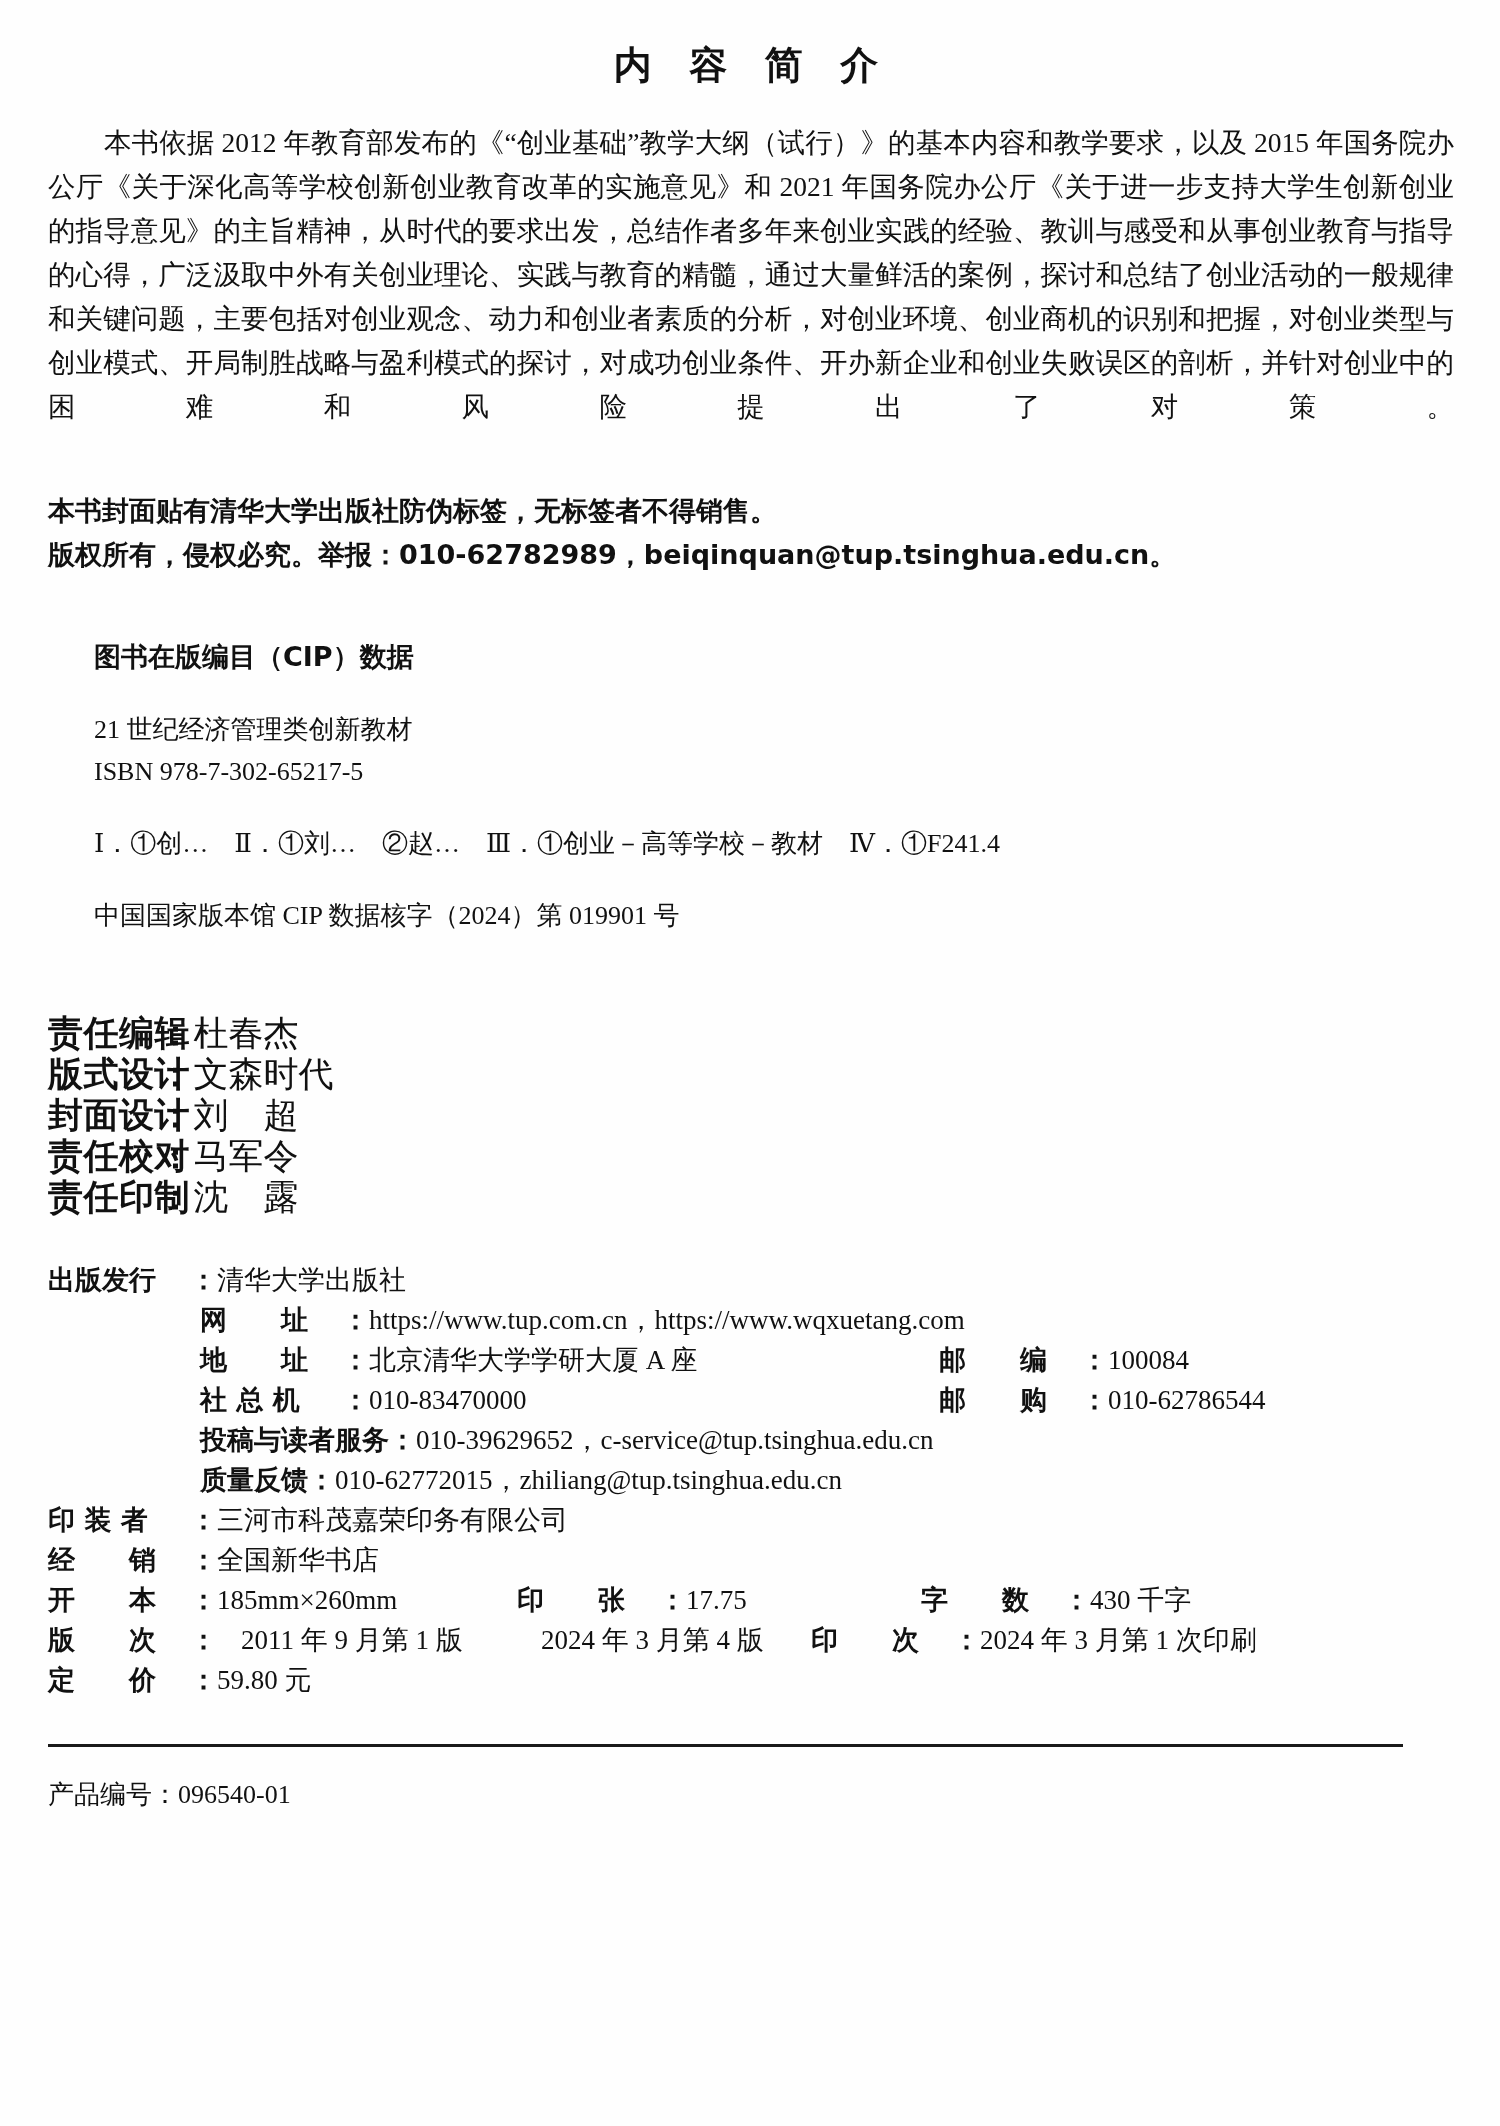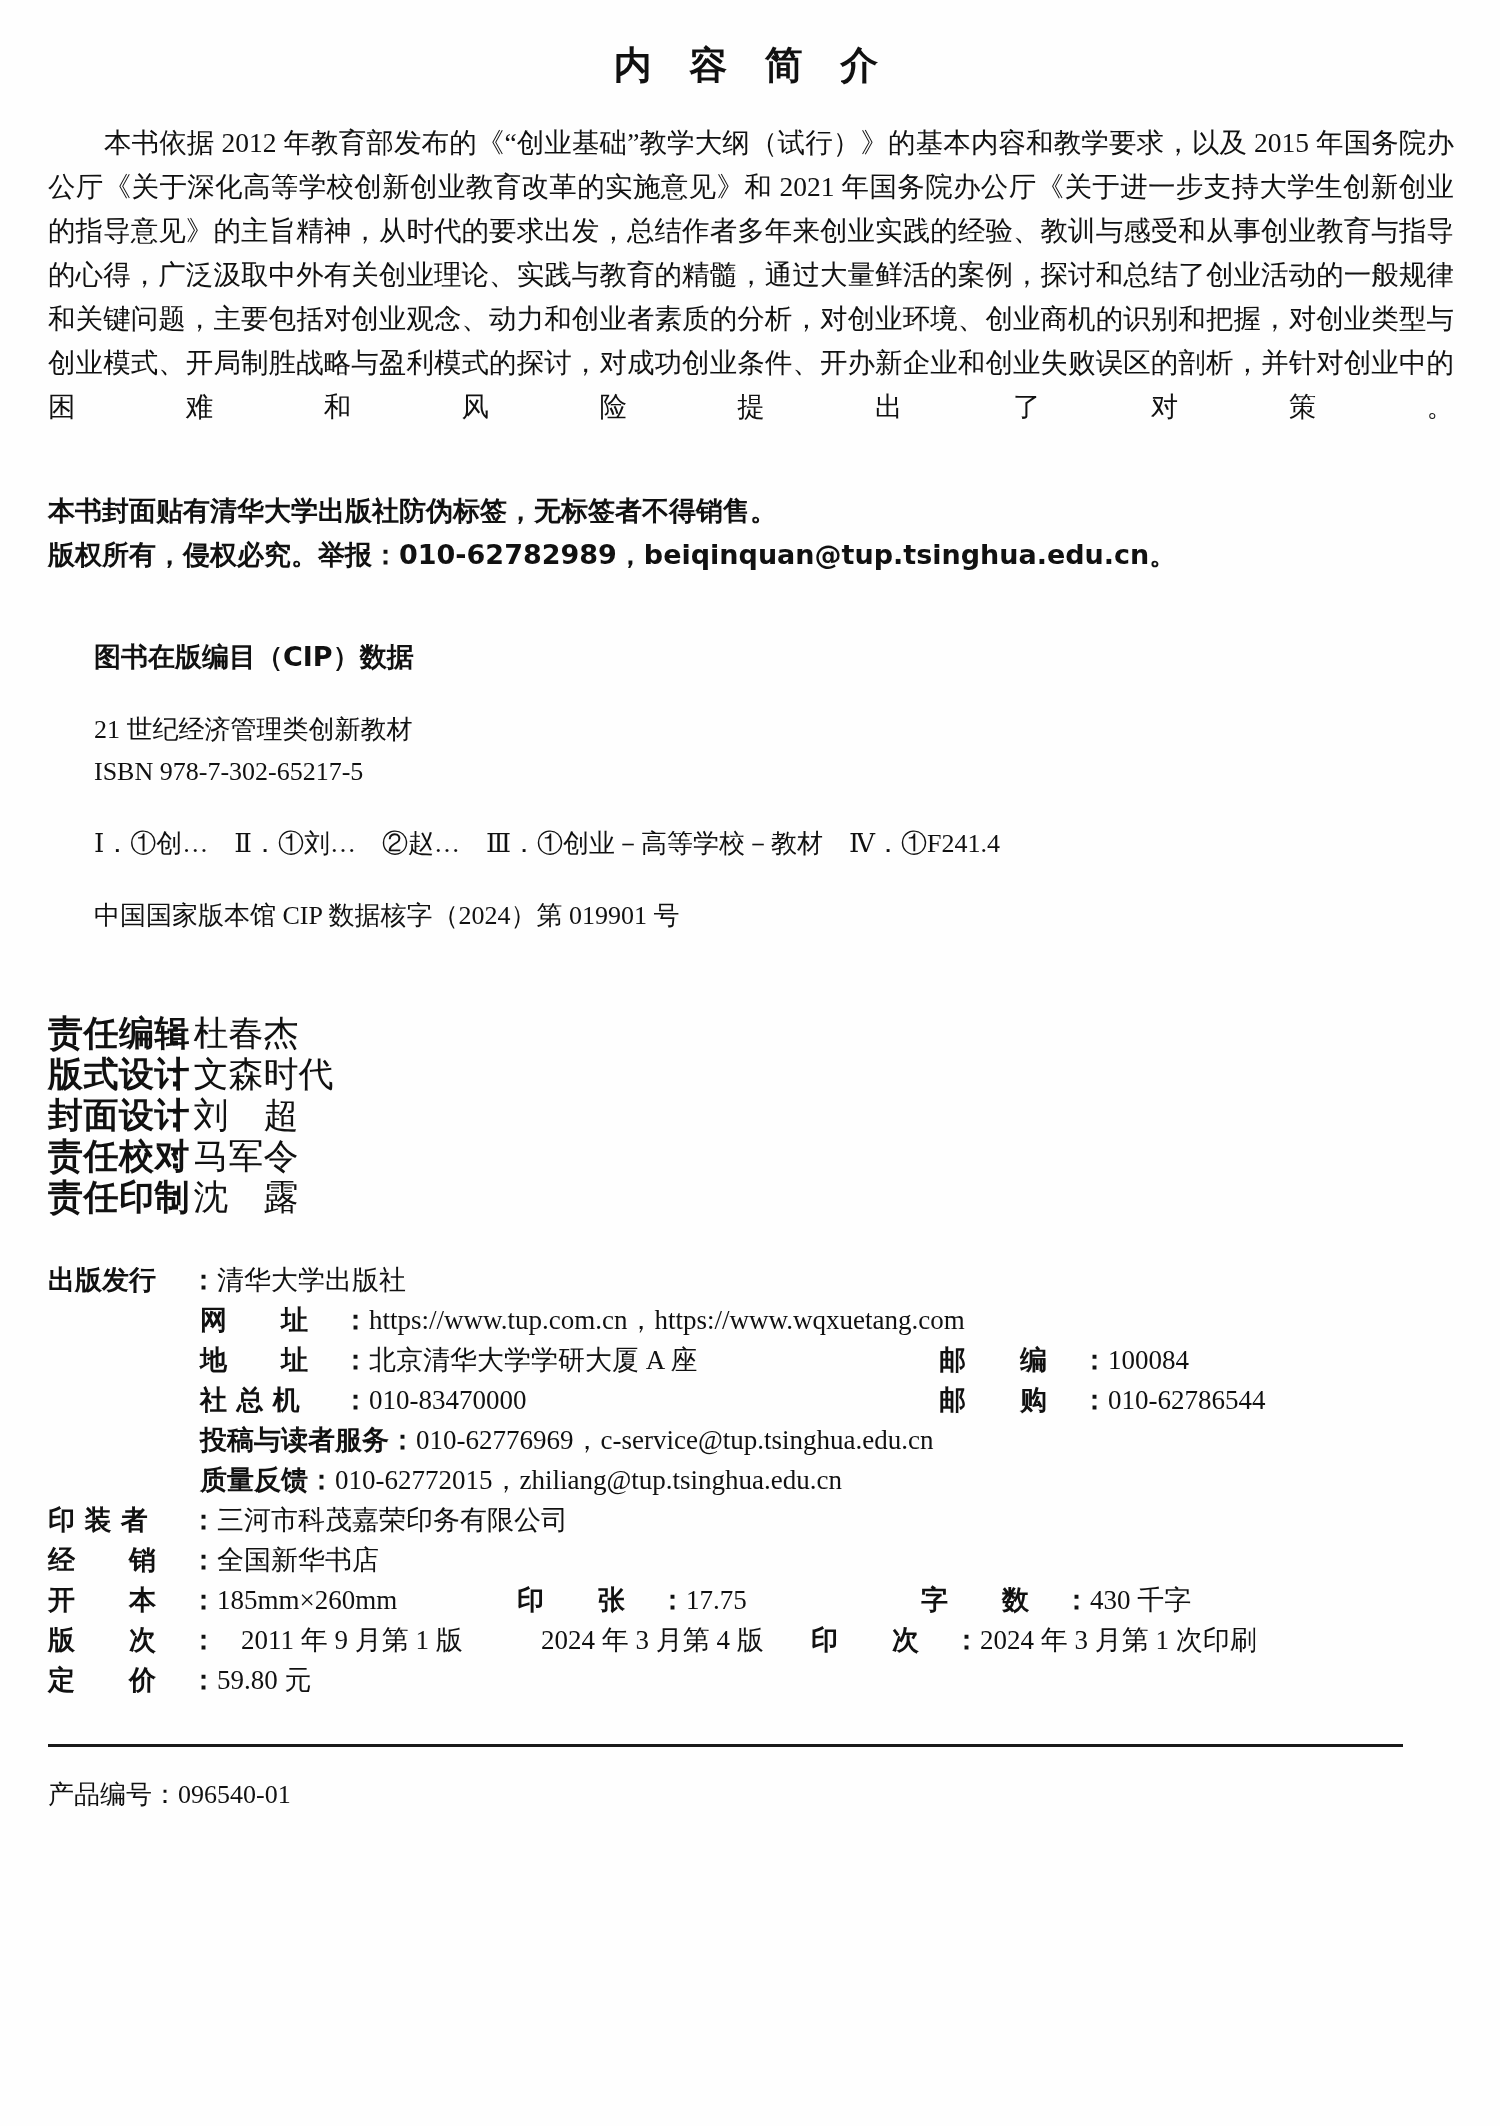--- a/index.html
+++ b/index.html
@@ -233,21 +233,21 @@
         <span class="lbl">：</span>
         <span class="val" style="display:inline-block;width:570px;">010-83470000</span>
         <span class="lbl w2">邮　　购</span>
         <span class="lbl">：</span>
         <span class="val">010-62786544</span>
       </div>
 
       <div class="pub-row indent">
         <span class="lbl">投稿与读者服务</span>
         <span class="lbl">：</span>
-        <span class="val">010-62776969，c-service@tup.tsinghua.edu.cn</span>
+        <span class="val">010-39629652，c-service@tup.tsinghua.edu.cn</span>
       </div>
 
       <div class="pub-row indent">
         <span class="lbl">质量反馈</span>
         <span class="lbl">：</span>
         <span class="val">010-62772015，zhiliang@tup.tsinghua.edu.cn</span>
       </div>
 
       <div class="pub-row">
         <span class="lbl w2 sp3">印 装 者</span>

